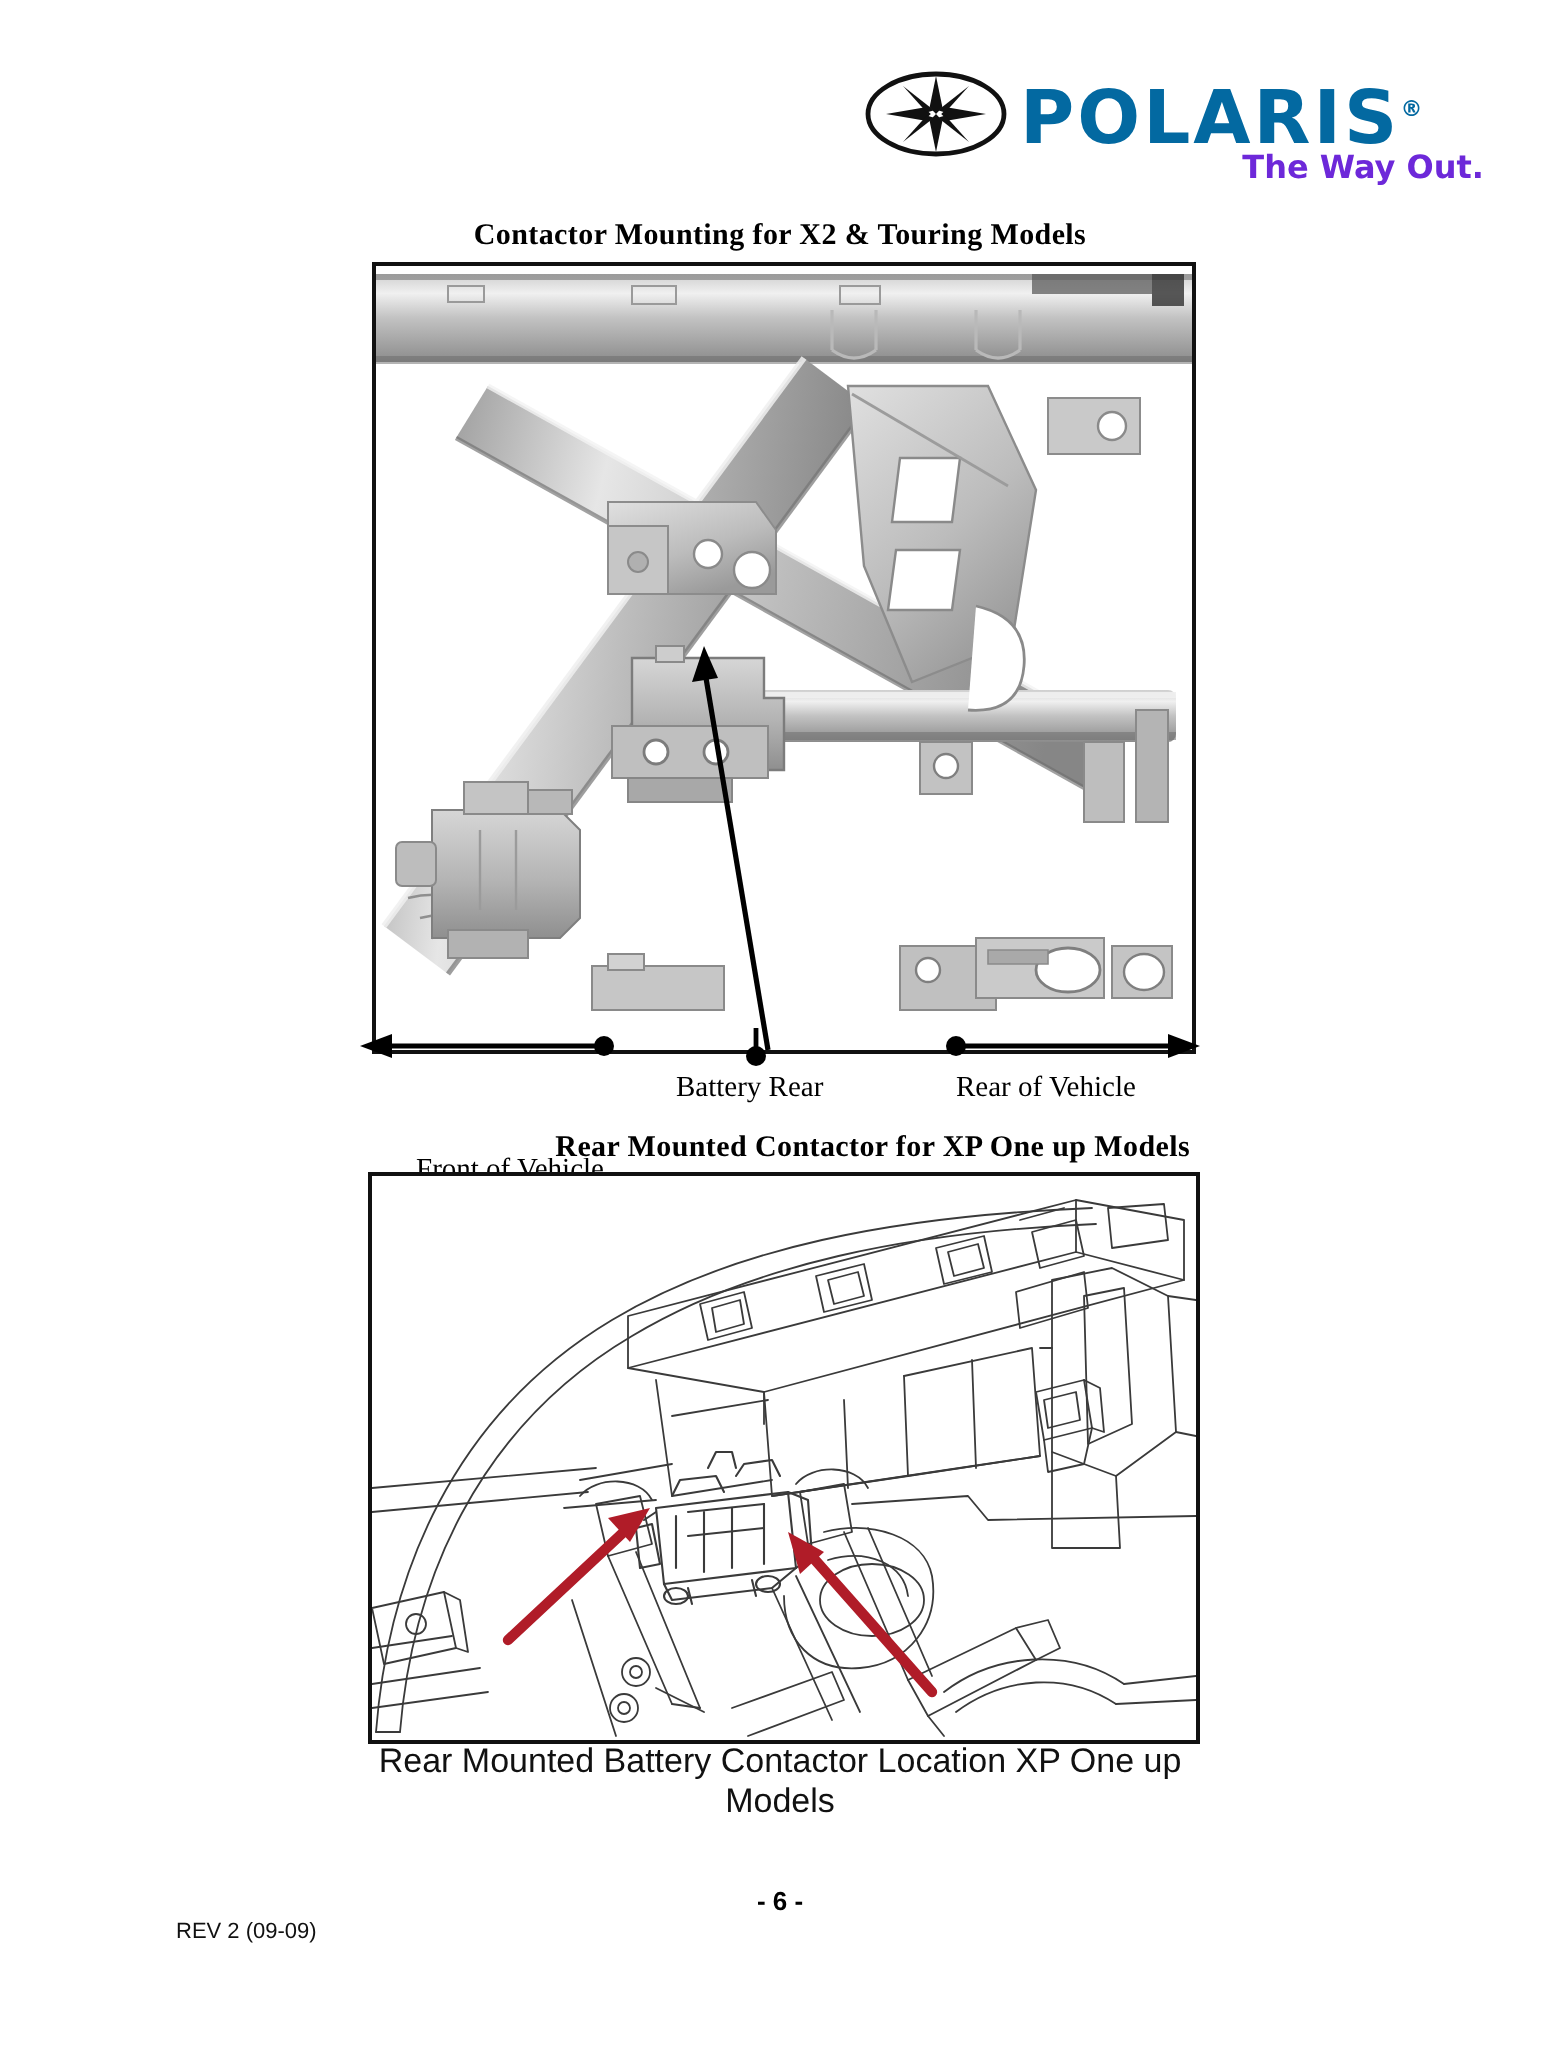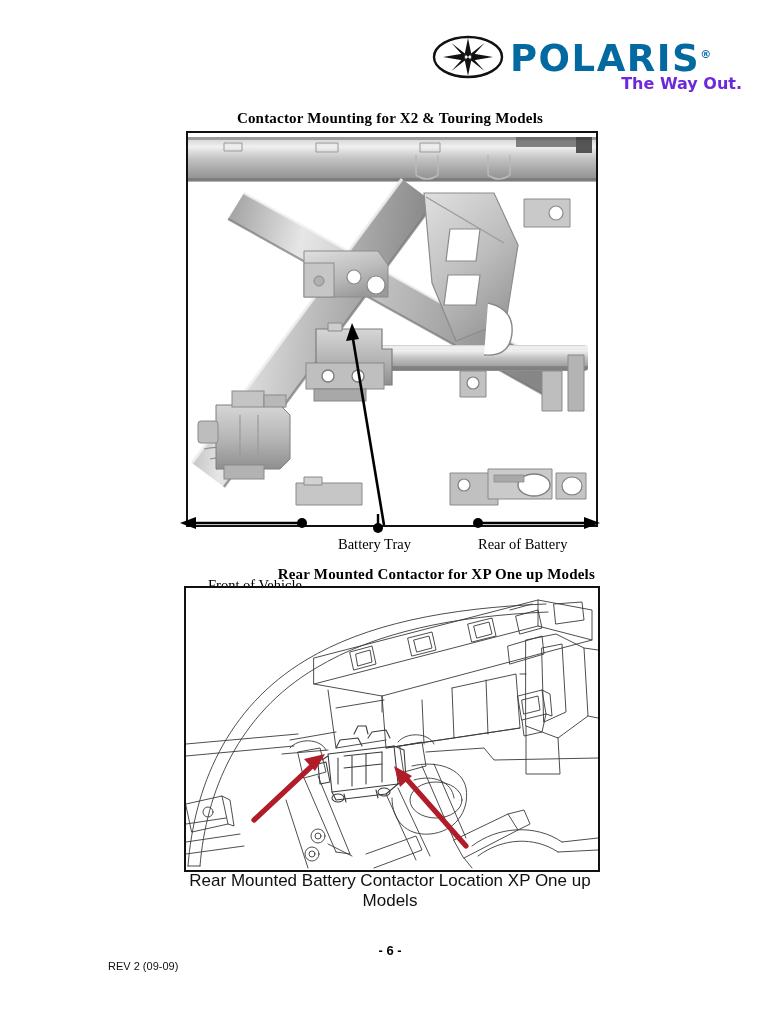--- a/index.html
+++ b/index.html
@@ -153,21 +153,20 @@
     font-size: 13px;
   }
   .revision {
     position: absolute;
     left: 88px;
     top: 960px;
     font-family: "Liberation Sans", sans-serif;
     font-size: 11px;
     color: #111111;
     white-space: nowrap;
-    margin-left: 20px;
   }
 </style>
 </head>
 <body>
 
 <div class="logo-block">
   <div class="logo-mark">
     <svg viewBox="0 0 72 44" width="72" height="44" aria-hidden="true">
       <ellipse cx="36" cy="22" rx="34" ry="20" fill="#ffffff" stroke="#111111" stroke-width="2.4"></ellipse>
       <g fill="#111111">
@@ -328,22 +327,22 @@
       <circle cx="200" cy="14" r="5" fill="#000000"></circle>
     </g>
 
     <g>
       <line x1="300" y1="9" x2="410" y2="9" stroke="#000000" stroke-width="2.4"></line>
       <circle cx="300" cy="9" r="5" fill="#000000"></circle>
       <polygon points="422,9 406,3 406,15" fill="#000000"></polygon>
     </g>
   </svg>
   <div class="callout-label callout-front">Front of Vehicle</div>
-  <div class="callout-label callout-battery">Battery Tray</div>
-  <div class="callout-label callout-rear">Rear of Battery</div>
+  <div class="callout-label callout-battery">Battery Rear</div>
+  <div class="callout-label callout-rear">Rear of Vehicle</div>
 </div>
 
 <div class="fig2-title">Rear Mounted Contactor for XP One up Models</div>
 
 <div class="fig2-frame">
   <svg class="fig2-art" viewBox="0 0 412 282" preserveAspectRatio="none">
     <rect x="0" y="0" width="412" height="282" fill="#ffffff"></rect>
     <g fill="none" stroke="#3a3a3a" stroke-width="0.9" stroke-linejoin="round" stroke-linecap="round">
 
       <g>

